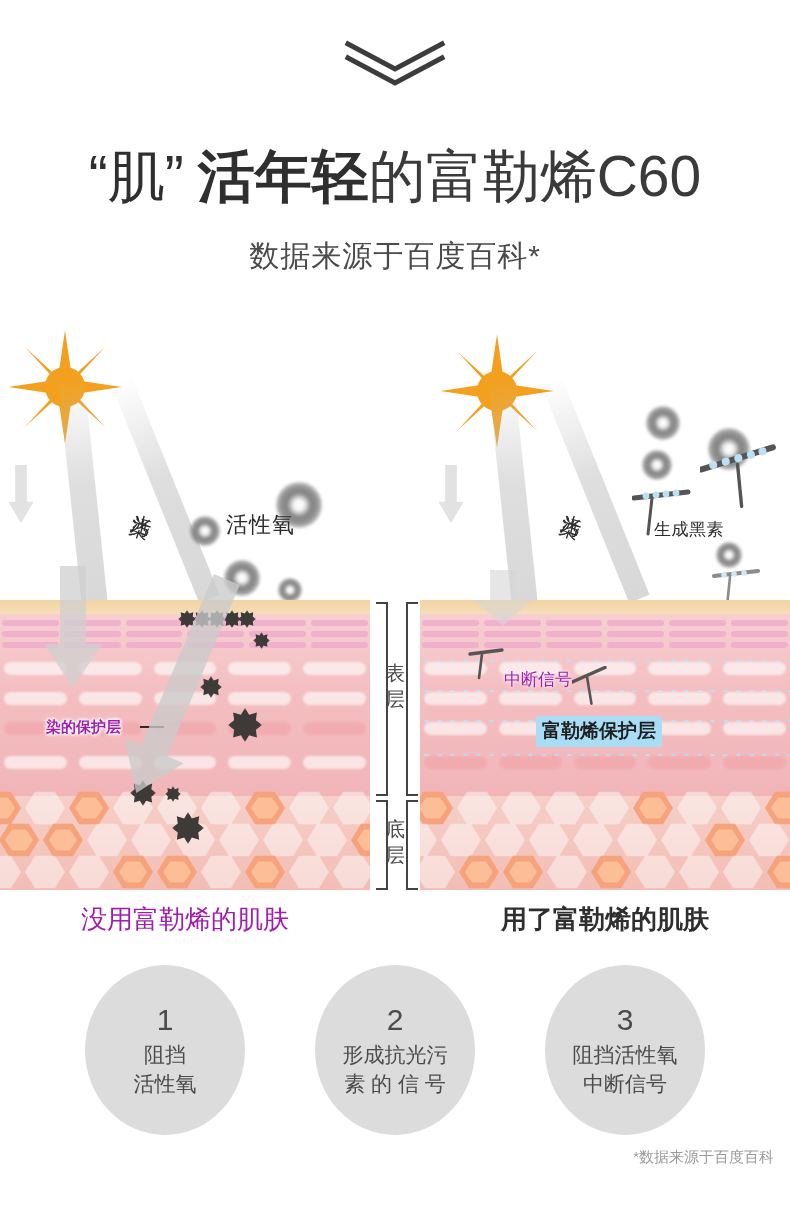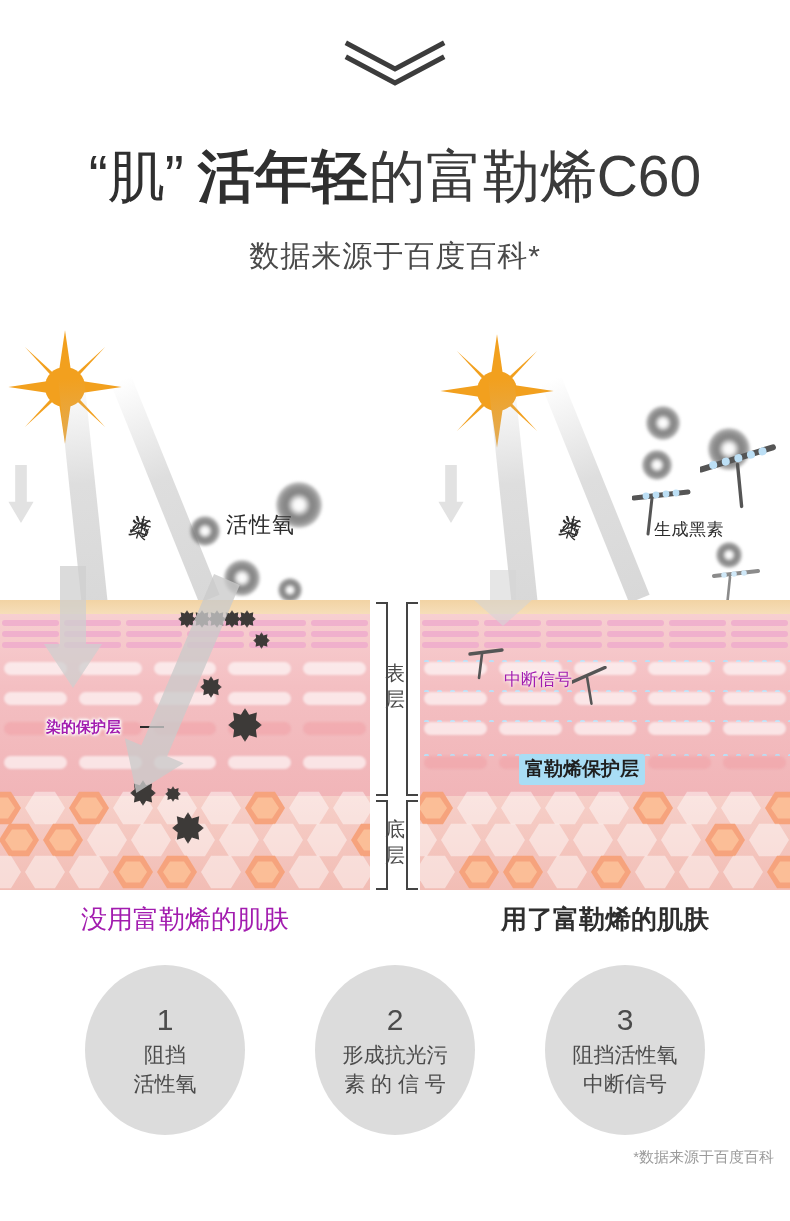--- a/index.html
+++ b/index.html
@@ -607,21 +607,21 @@
       </svg>
       <div class="skin-label plain" style="left:84px; top:68px; font-size:17px;">中断信号</div>
 
       <svg style="position:absolute; left:152px; top:66px;" width="46" height="42" viewBox="0 0 46 42">
         <g transform="rotate(-16 23 21)">
           <line x1="2" y1="10" x2="38" y2="5" stroke="#555" stroke-width="3.4" stroke-linecap="round"></line>
           <line x1="18" y1="10" x2="15" y2="36" stroke="#555" stroke-width="2.6" stroke-linecap="round"></line>
         </g>
       </svg>
 
-      <div class="label-highlight" style="left:99px; top:116px;margin-top:38px;">富勒烯保护层</div>
+      <div class="label-highlight" style="left:116px; top:116px;">富勒烯保护层</div>
     </div>
 
     <svg class="pierce-arrow" style="left:48px; top:250px;" width="70" height="60" viewBox="0 0 70 60">
       <path d="M22,0 h26 v30 h16 L35,56 L6,30 h16 Z" fill="#d5d5d5" opacity="0.6"></path>
     </svg>
 
   </div>
 
 </div>
 

